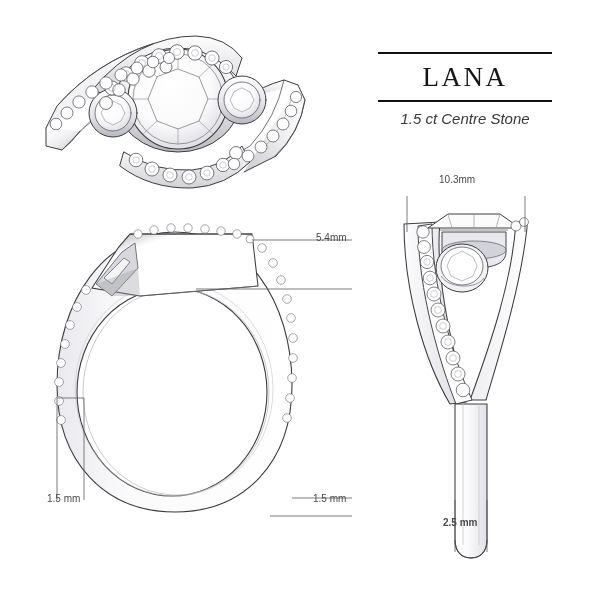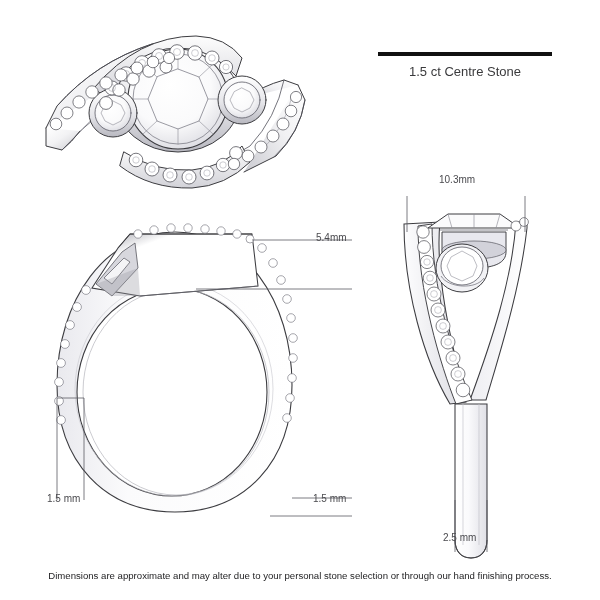--- a/index.html
+++ b/index.html
@@ -41,36 +41,37 @@
   .brand-name {
     font-family: "Liberation Serif", serif;
     font-size: 27px;
     letter-spacing: 2.5px;
     color: #16161a;
     line-height: 1;
     padding: 10px 0 9px 0;
     white-space: nowrap;
   }
   .subtitle {
-    font-size: 13px;
+    font-size: 15px;
     color: #3a3a3c;
     padding-top: 8px;
     white-space: nowrap;
+    font-style: italic;
   }
   .dim-label {
     position: absolute;
     font-size: 10px;
     color: #4a4a4e;
     white-space: nowrap;
   }
   #dim-5-4 { left: 316px; top: 232px; }
   #dim-1-5-left { left: 47px; top: 493px; }
   #dim-1-5-right { left: 313px; top: 493px; }
   #dim-10-3 { left: 439px; top: 174px; }
-  #dim-2-5 { left: 443px; top: 532px; }
+  #dim-2-5 { left: 443px; top: 517px; font-weight: bold; }
   .footer-note {
     position: absolute;
     left: 0;
     top: 570px;
     width: 600px;
     text-align: center;
     font-size: 9.6px;
     color: #1e1e20;
     white-space: nowrap;
   }
@@ -370,25 +371,25 @@
     <g stroke="#5a5a62" stroke-width="0.8" fill="none">
       <line x1="407" y1="196" x2="407" y2="232"></line>
       <line x1="525" y1="196" x2="525" y2="232"></line>
       <line x1="455" y1="500" x2="455" y2="552"></line>
       <line x1="487" y1="500" x2="487" y2="552"></line>
     </g>
   </svg>
 
   <div class="title-block">
     <div class="rule"></div>
+    <div class="brand-name">LANA</div>
     <div class="rule"></div>
     <div class="subtitle">1.5 ct Centre Stone</div>
   </div>
 
   <div class="dim-label" id="dim-5-4">5.4mm</div>
   <div class="dim-label" id="dim-1-5-left">1.5 mm</div>
   <div class="dim-label" id="dim-1-5-right">1.5 mm</div>
   <div class="dim-label" id="dim-10-3">10.3mm</div>
   <div class="dim-label" id="dim-2-5">2.5 mm</div>
 
-  <div class="footer-note">Dimensions are approximate and may alter due to your personal stone selection or through our hand finishing process.</div>
 
 </div>
 
 </body></html>

